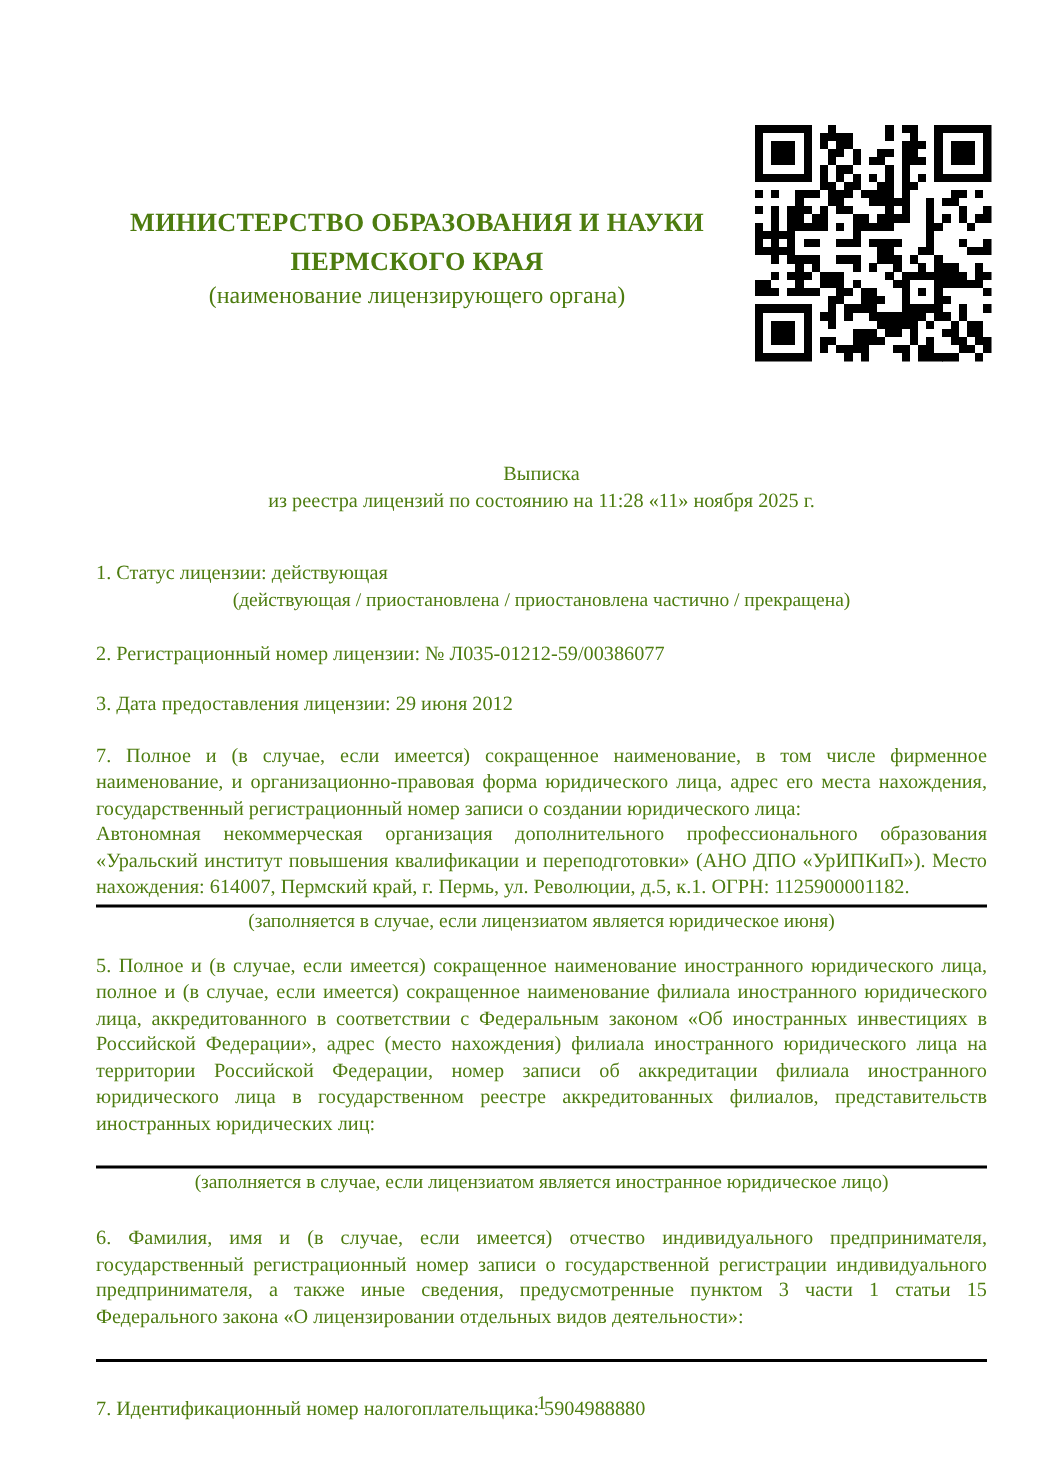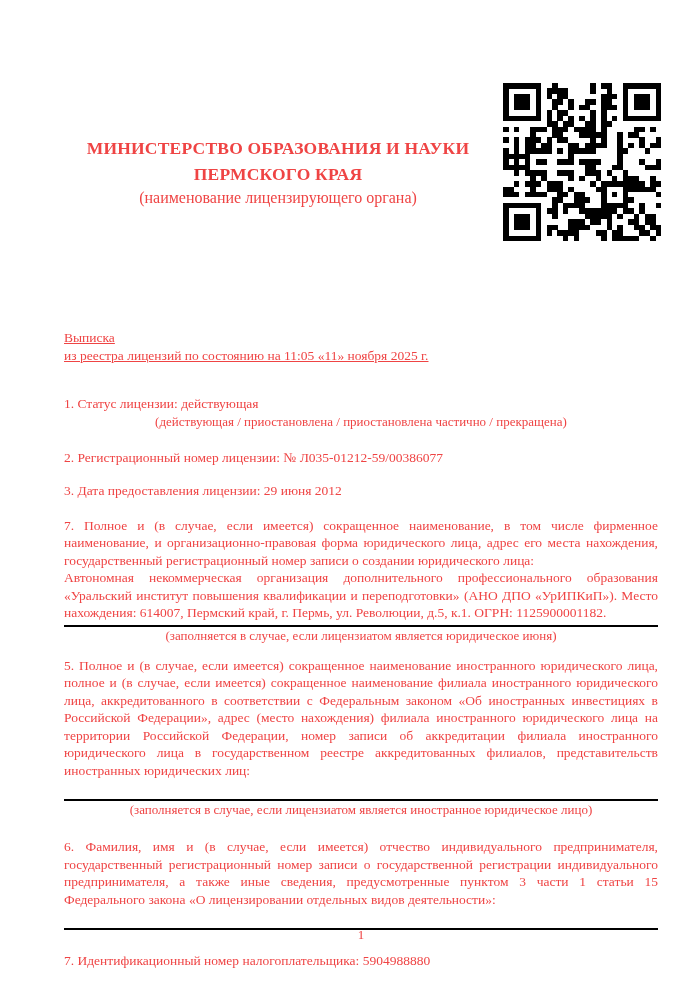--- a/index.html
+++ b/index.html
@@ -7,21 +7,21 @@
     padding: 0;
     background: #ffffff;
   }
   .page {
     position: relative;
     width: 700px;
     height: 989px;
     box-sizing: border-box;
     padding: 0 42px 0 64px;
     background: #ffffff;
-    color: #ef4444;
+    color: #4d7c0f;
     font-family: "Liberation Serif", "DejaVu Serif", serif;
     font-size: 13.5px;
     line-height: 17.5px;
     overflow: hidden;
   }
   .header {
     position: relative;
     height: 245px;
   }
   .ministry {
@@ -43,23 +43,22 @@
     margin-top: 4px;
   }
   .qr {
     position: absolute;
     right: -3px;
     top: 83px;
     width: 158px;
     height: 158px;
   }
   .doc-title {
-    margin-top: 84px;
-    text-align: left;
-    text-decoration: underline;
+    margin-top: 62px;
+    text-align: center;
   }
   .item { margin: 0; }
   .item-1 { margin-top: 31px; }
   .item-2 { margin-top: 21px; }
   .item-3 { margin-top: 16px; }
   .item-4 { margin-top: 17px; }
   .item-5 { margin-top: 15px; }
   .item-6 { margin-top: 22px; }
   .item-7 { margin-top: 22px; }
   .para {
@@ -510,21 +509,21 @@
           <rect x="114.41" y="152.55" width="5.50" height="5.50"></rect>
           <rect x="119.86" y="152.55" width="5.50" height="5.50"></rect>
           <rect x="125.31" y="152.55" width="5.50" height="5.50"></rect>
           <rect x="130.76" y="152.55" width="5.50" height="5.50"></rect>
           <rect x="147.10" y="152.55" width="5.50" height="5.50"></rect>
         </svg></div>
   </div>
 
   <div class="doc-title">
     <div>Выписка</div>
-    <div>из реестра лицензий по состоянию на 11:05 «11» ноября 2025 г.</div>
+    <div>из реестра лицензий по состоянию на 11:28 «11» ноября 2025 г.</div>
   </div>
 
   <div class="item item-1">
     <p class="para">1. Статус лицензии: действующая</p>
     <div class="note">(действующая / приостановлена / приостановлена частично / прекращена)</div>
   </div>
 
   <div class="item item-2">
     <p class="para">2. Регистрационный номер лицензии: № Л035-01212-59/00386077</p>
   </div>

